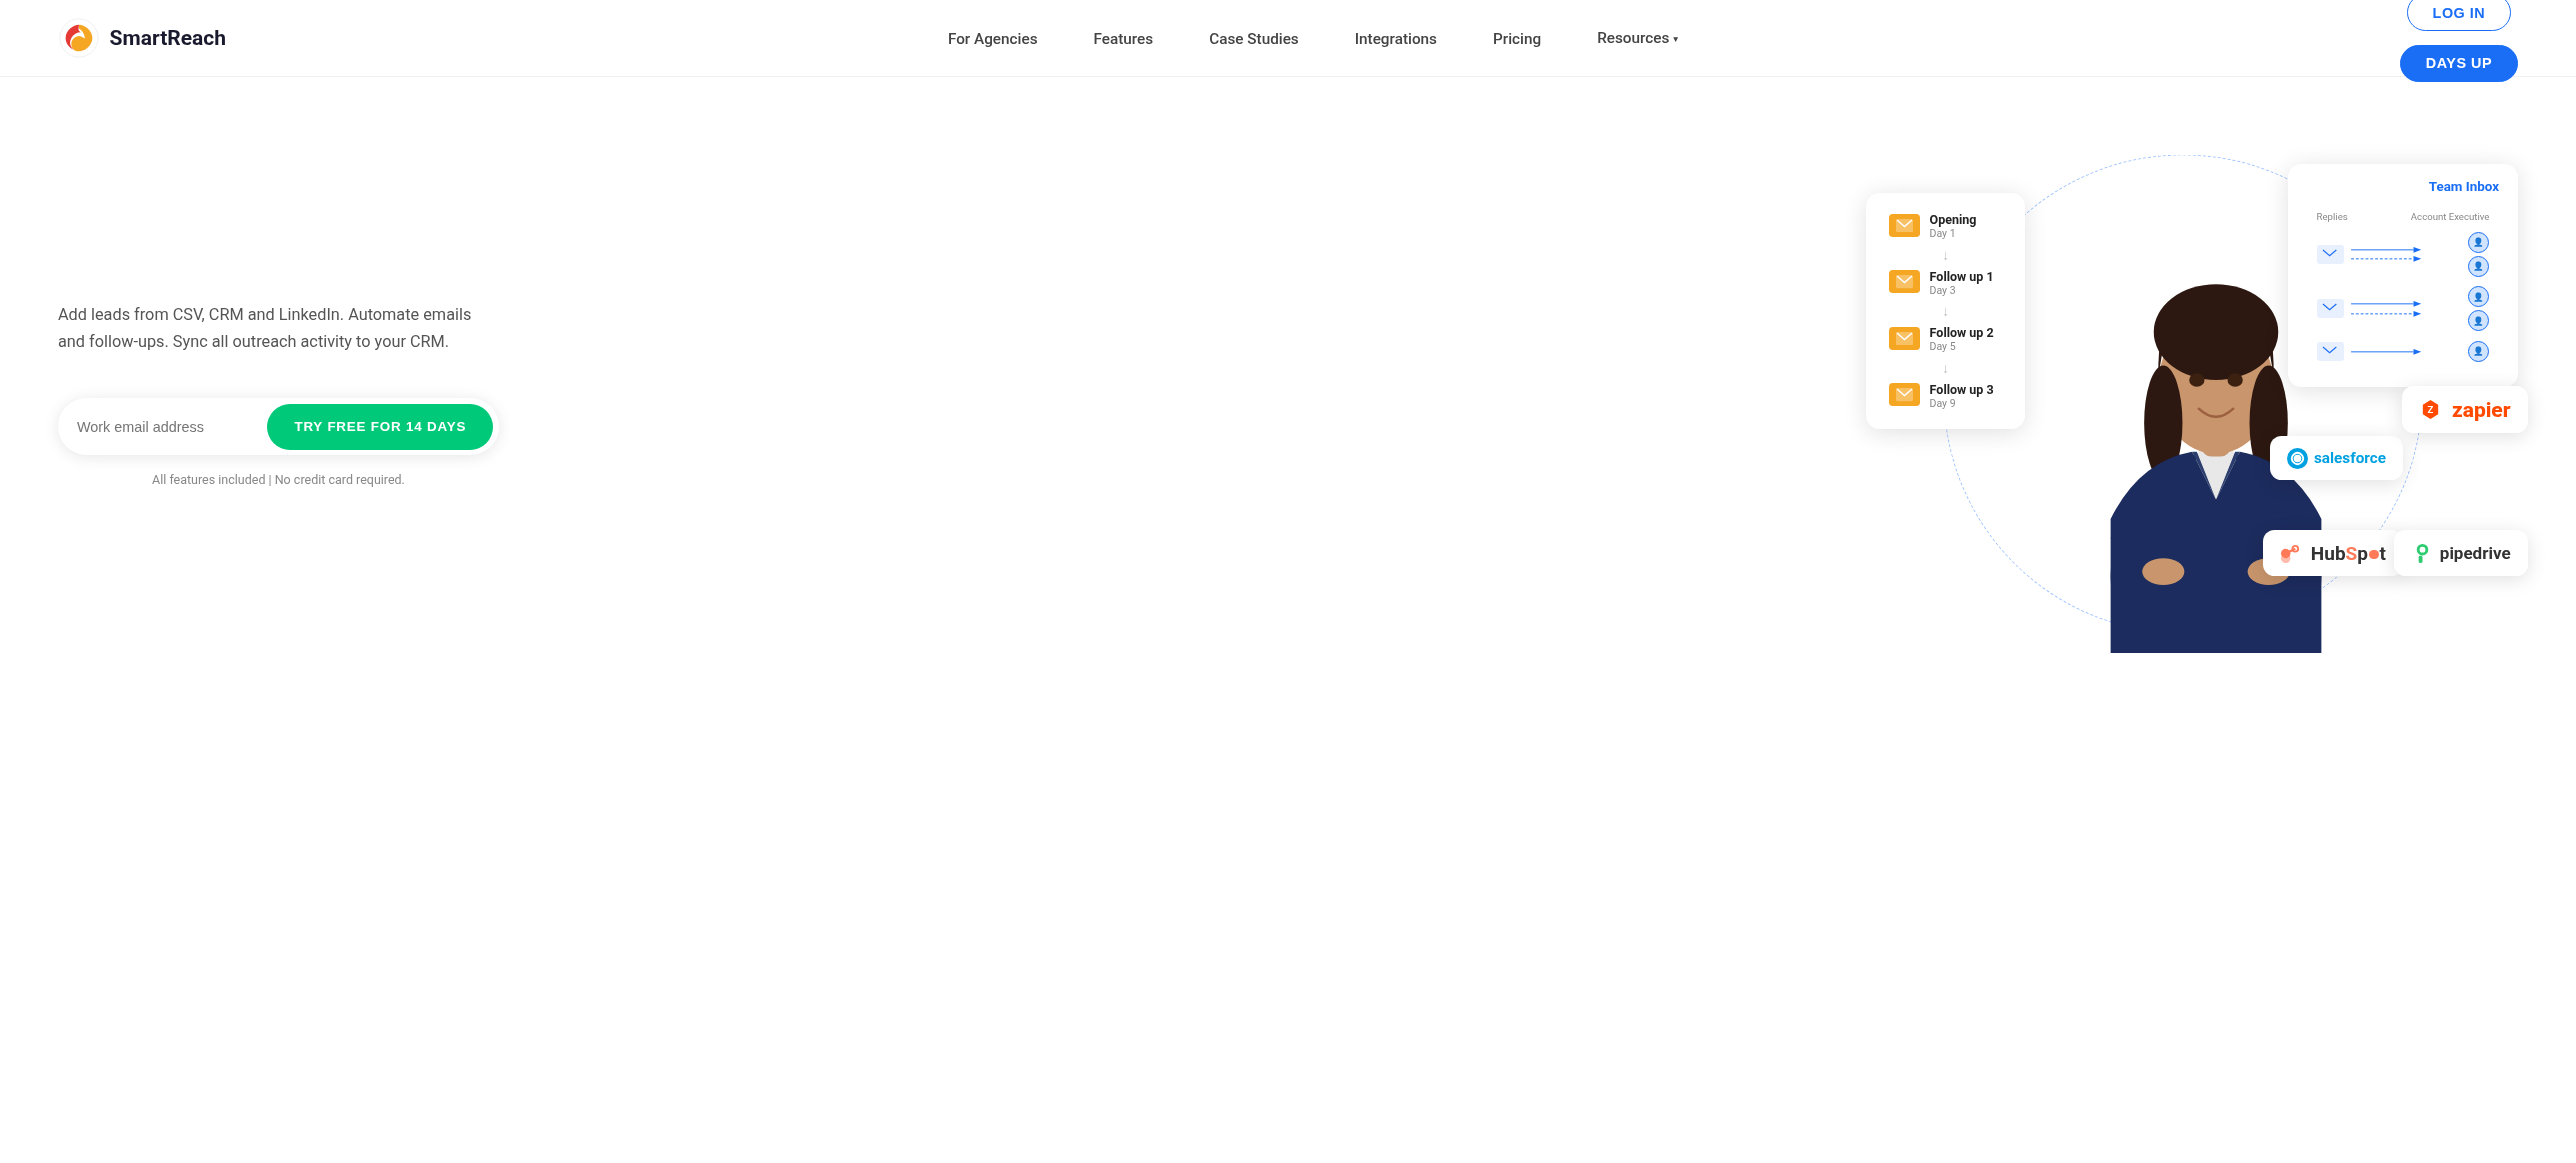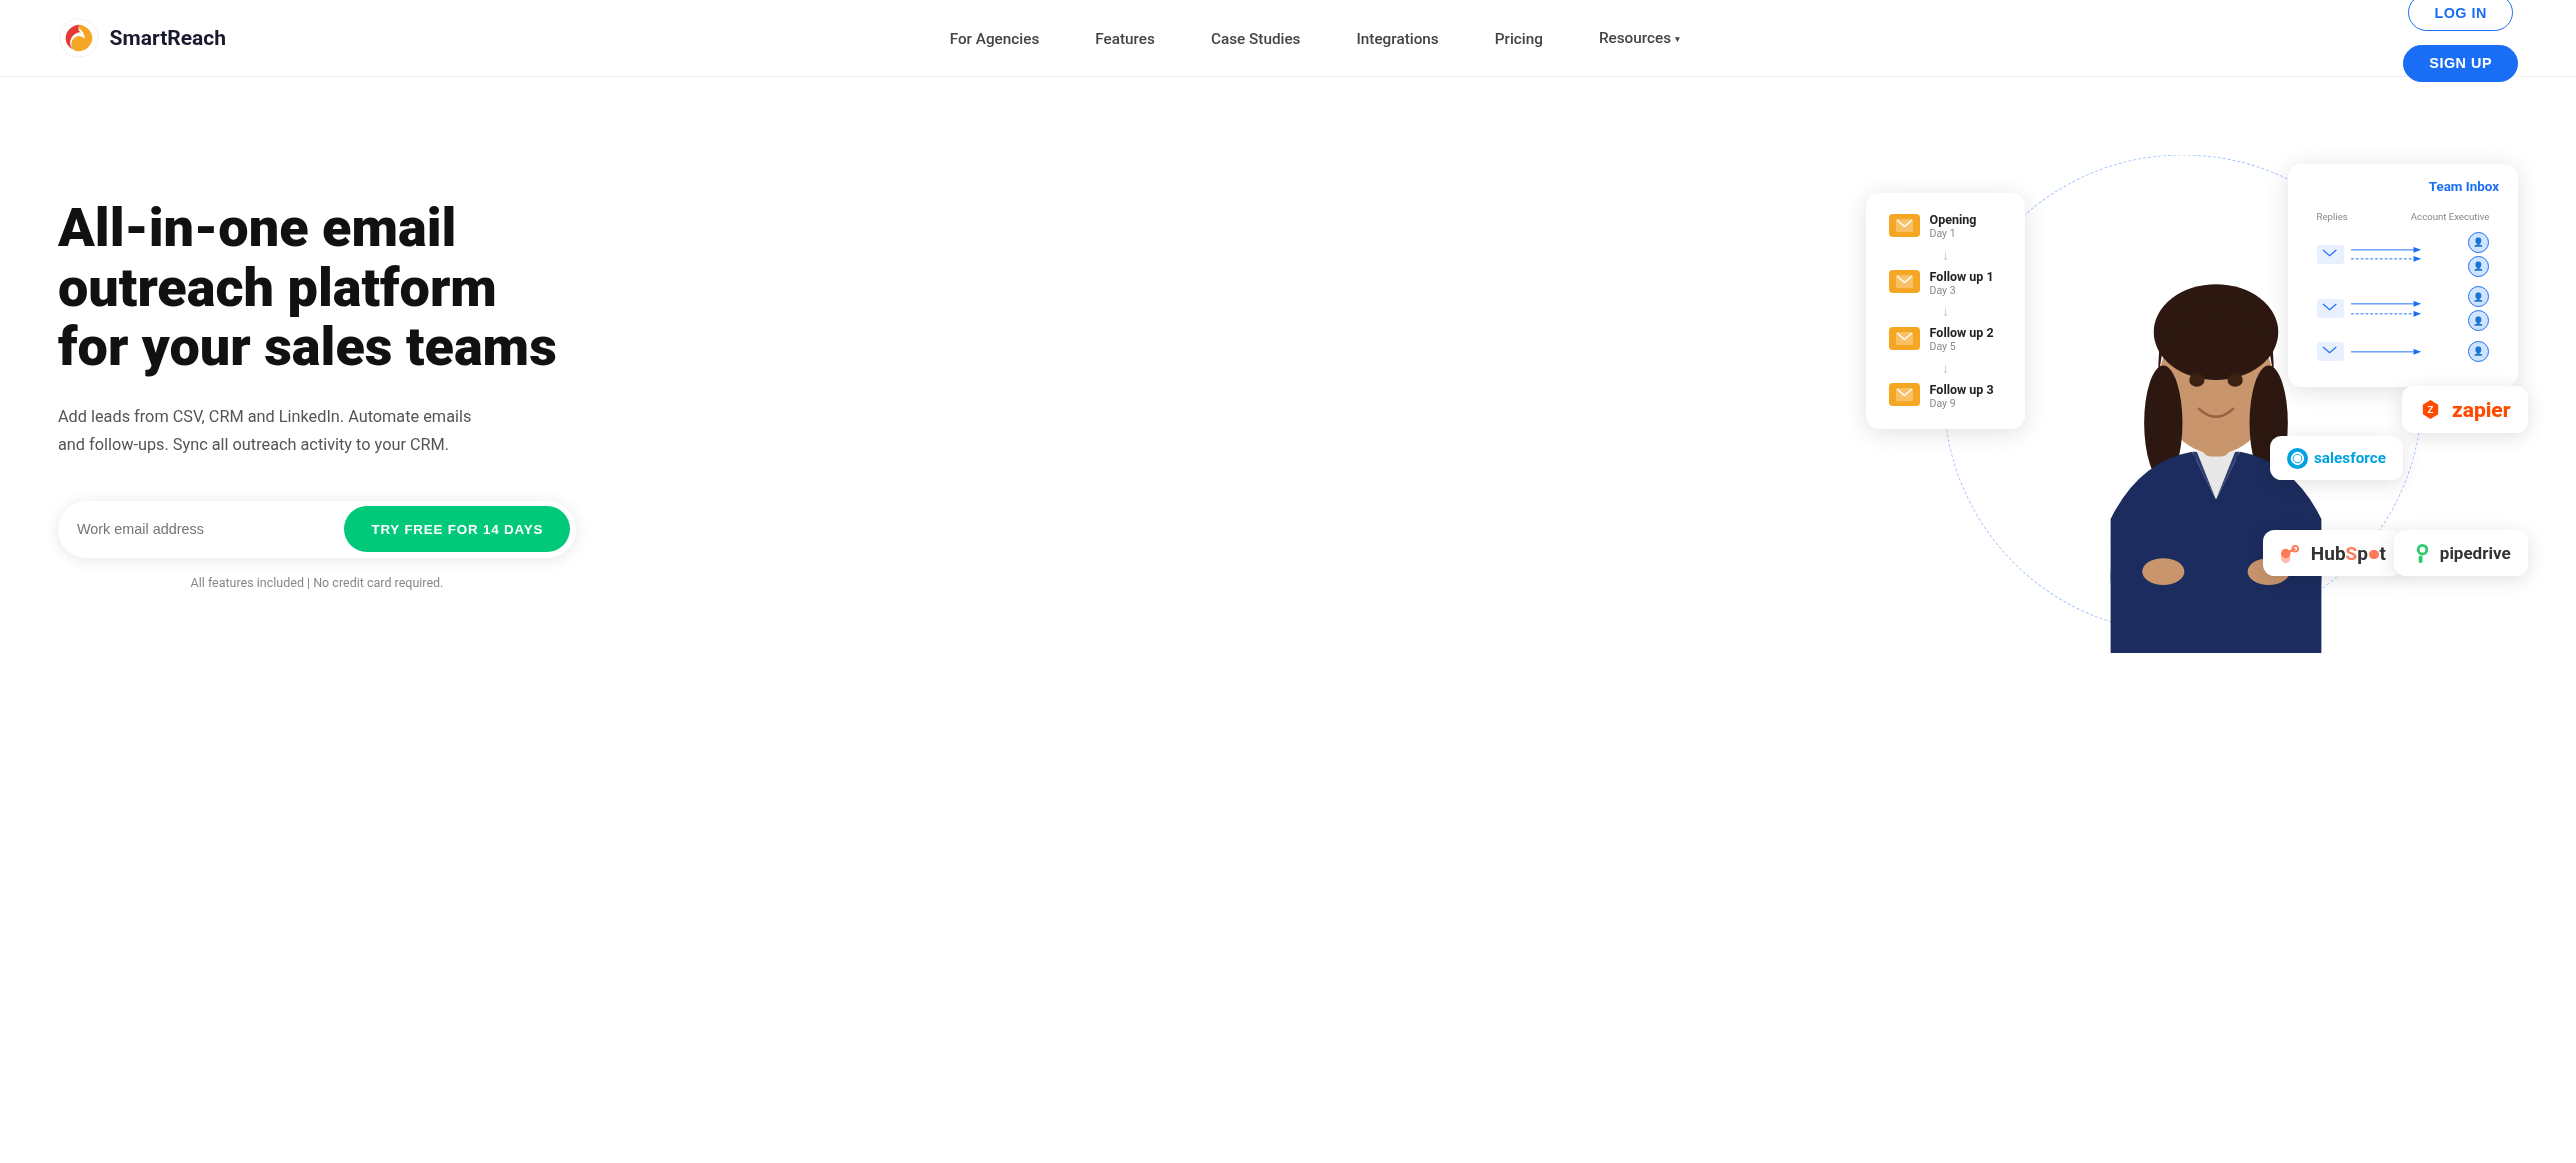--- a/index.html
+++ b/index.html
@@ -379,28 +379,27 @@
     <li>
       <a href="#" class="resources-link">
         <span>Resources</span>
         <span class="chevron-icon">▾</span>
       </a>
     </li>
   </ul>
 
   <div class="nav-ctas">
     <button class="btn-login">LOG IN</button>
-    <button class="btn-signup">SIGN UP</button>
+    <button class="btn-signup">DAYS UP</button>
   </div>
 </nav>
 
 <section class="hero">
 
   <div class="hero-left">
-    <h1 class="hero-heading">All-in-one email outreach platform for your sales teams</h1>
     <p class="hero-sub">Add leads from CSV, CRM and LinkedIn. Automate emails and follow-ups. Sync all outreach activity to your CRM.</p>
 
     <div class="hero-form">
       <input class="email-input" type="email" placeholder="Work email address" style="">
       <button class="btn-trial">TRY FREE FOR 14 DAYS</button>
     </div>
     <p class="hero-disclaimer">All features included | No credit card required.</p>
   </div>
 
   <div class="hero-right">

